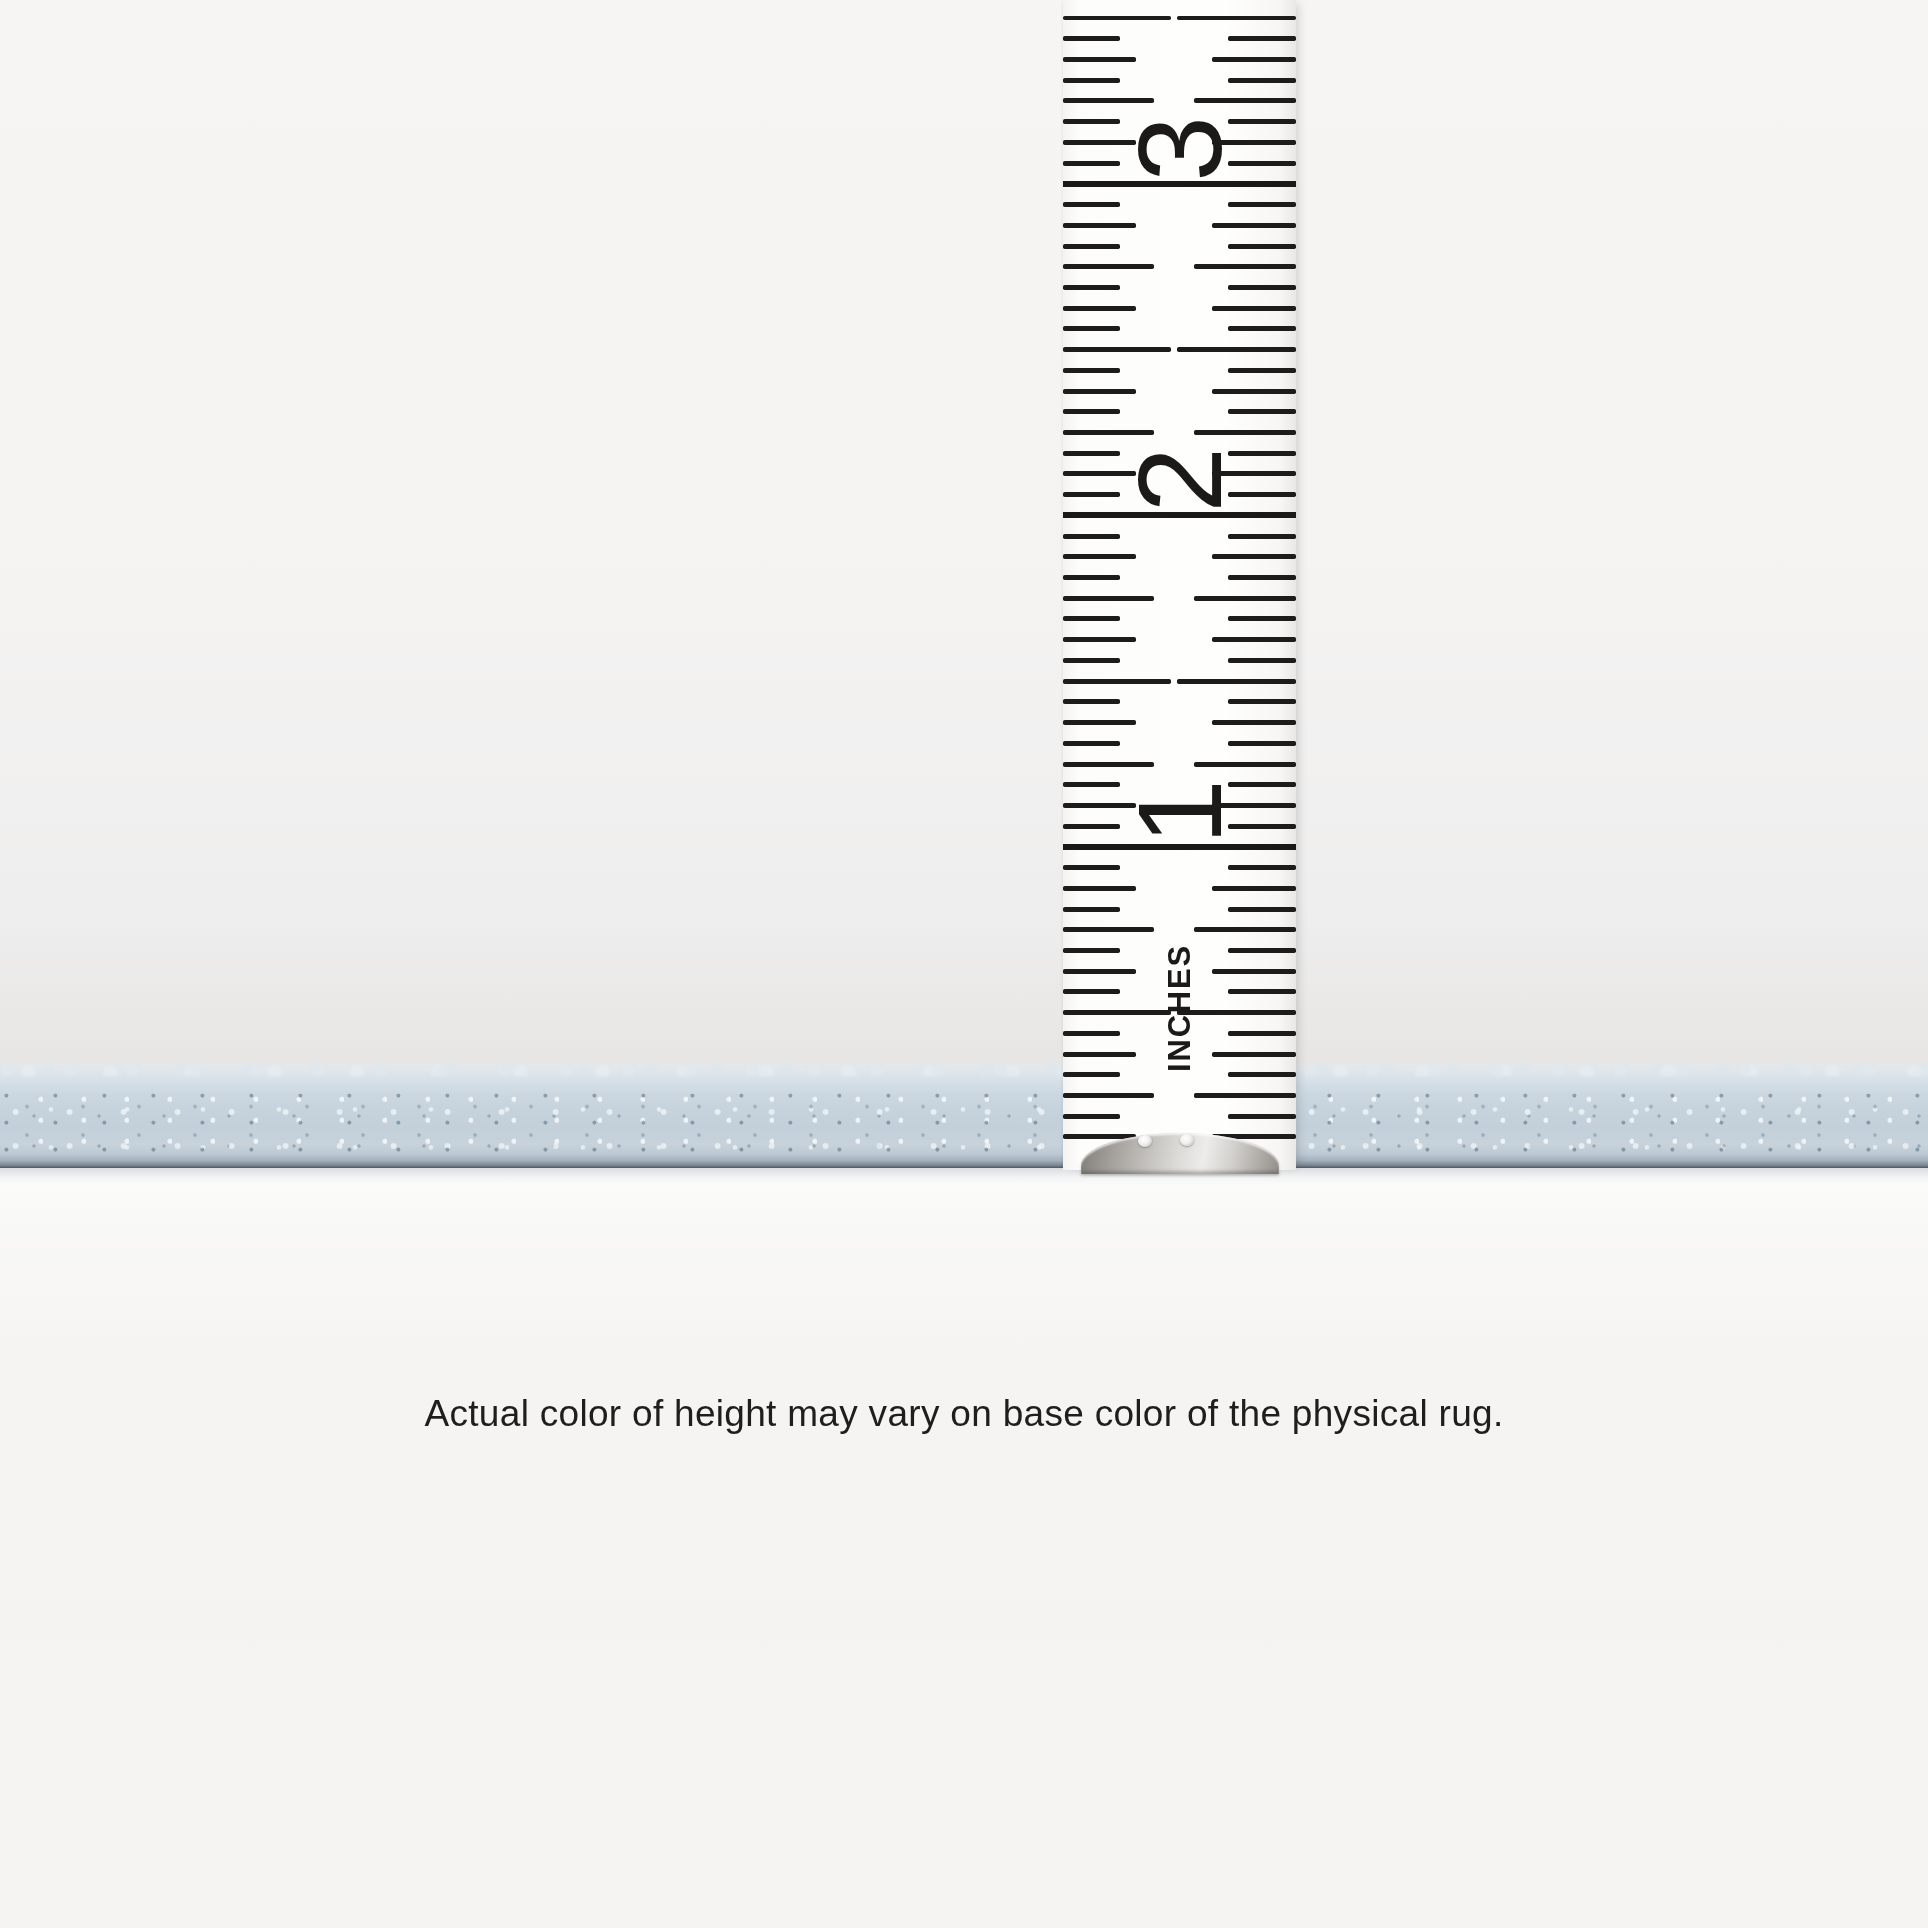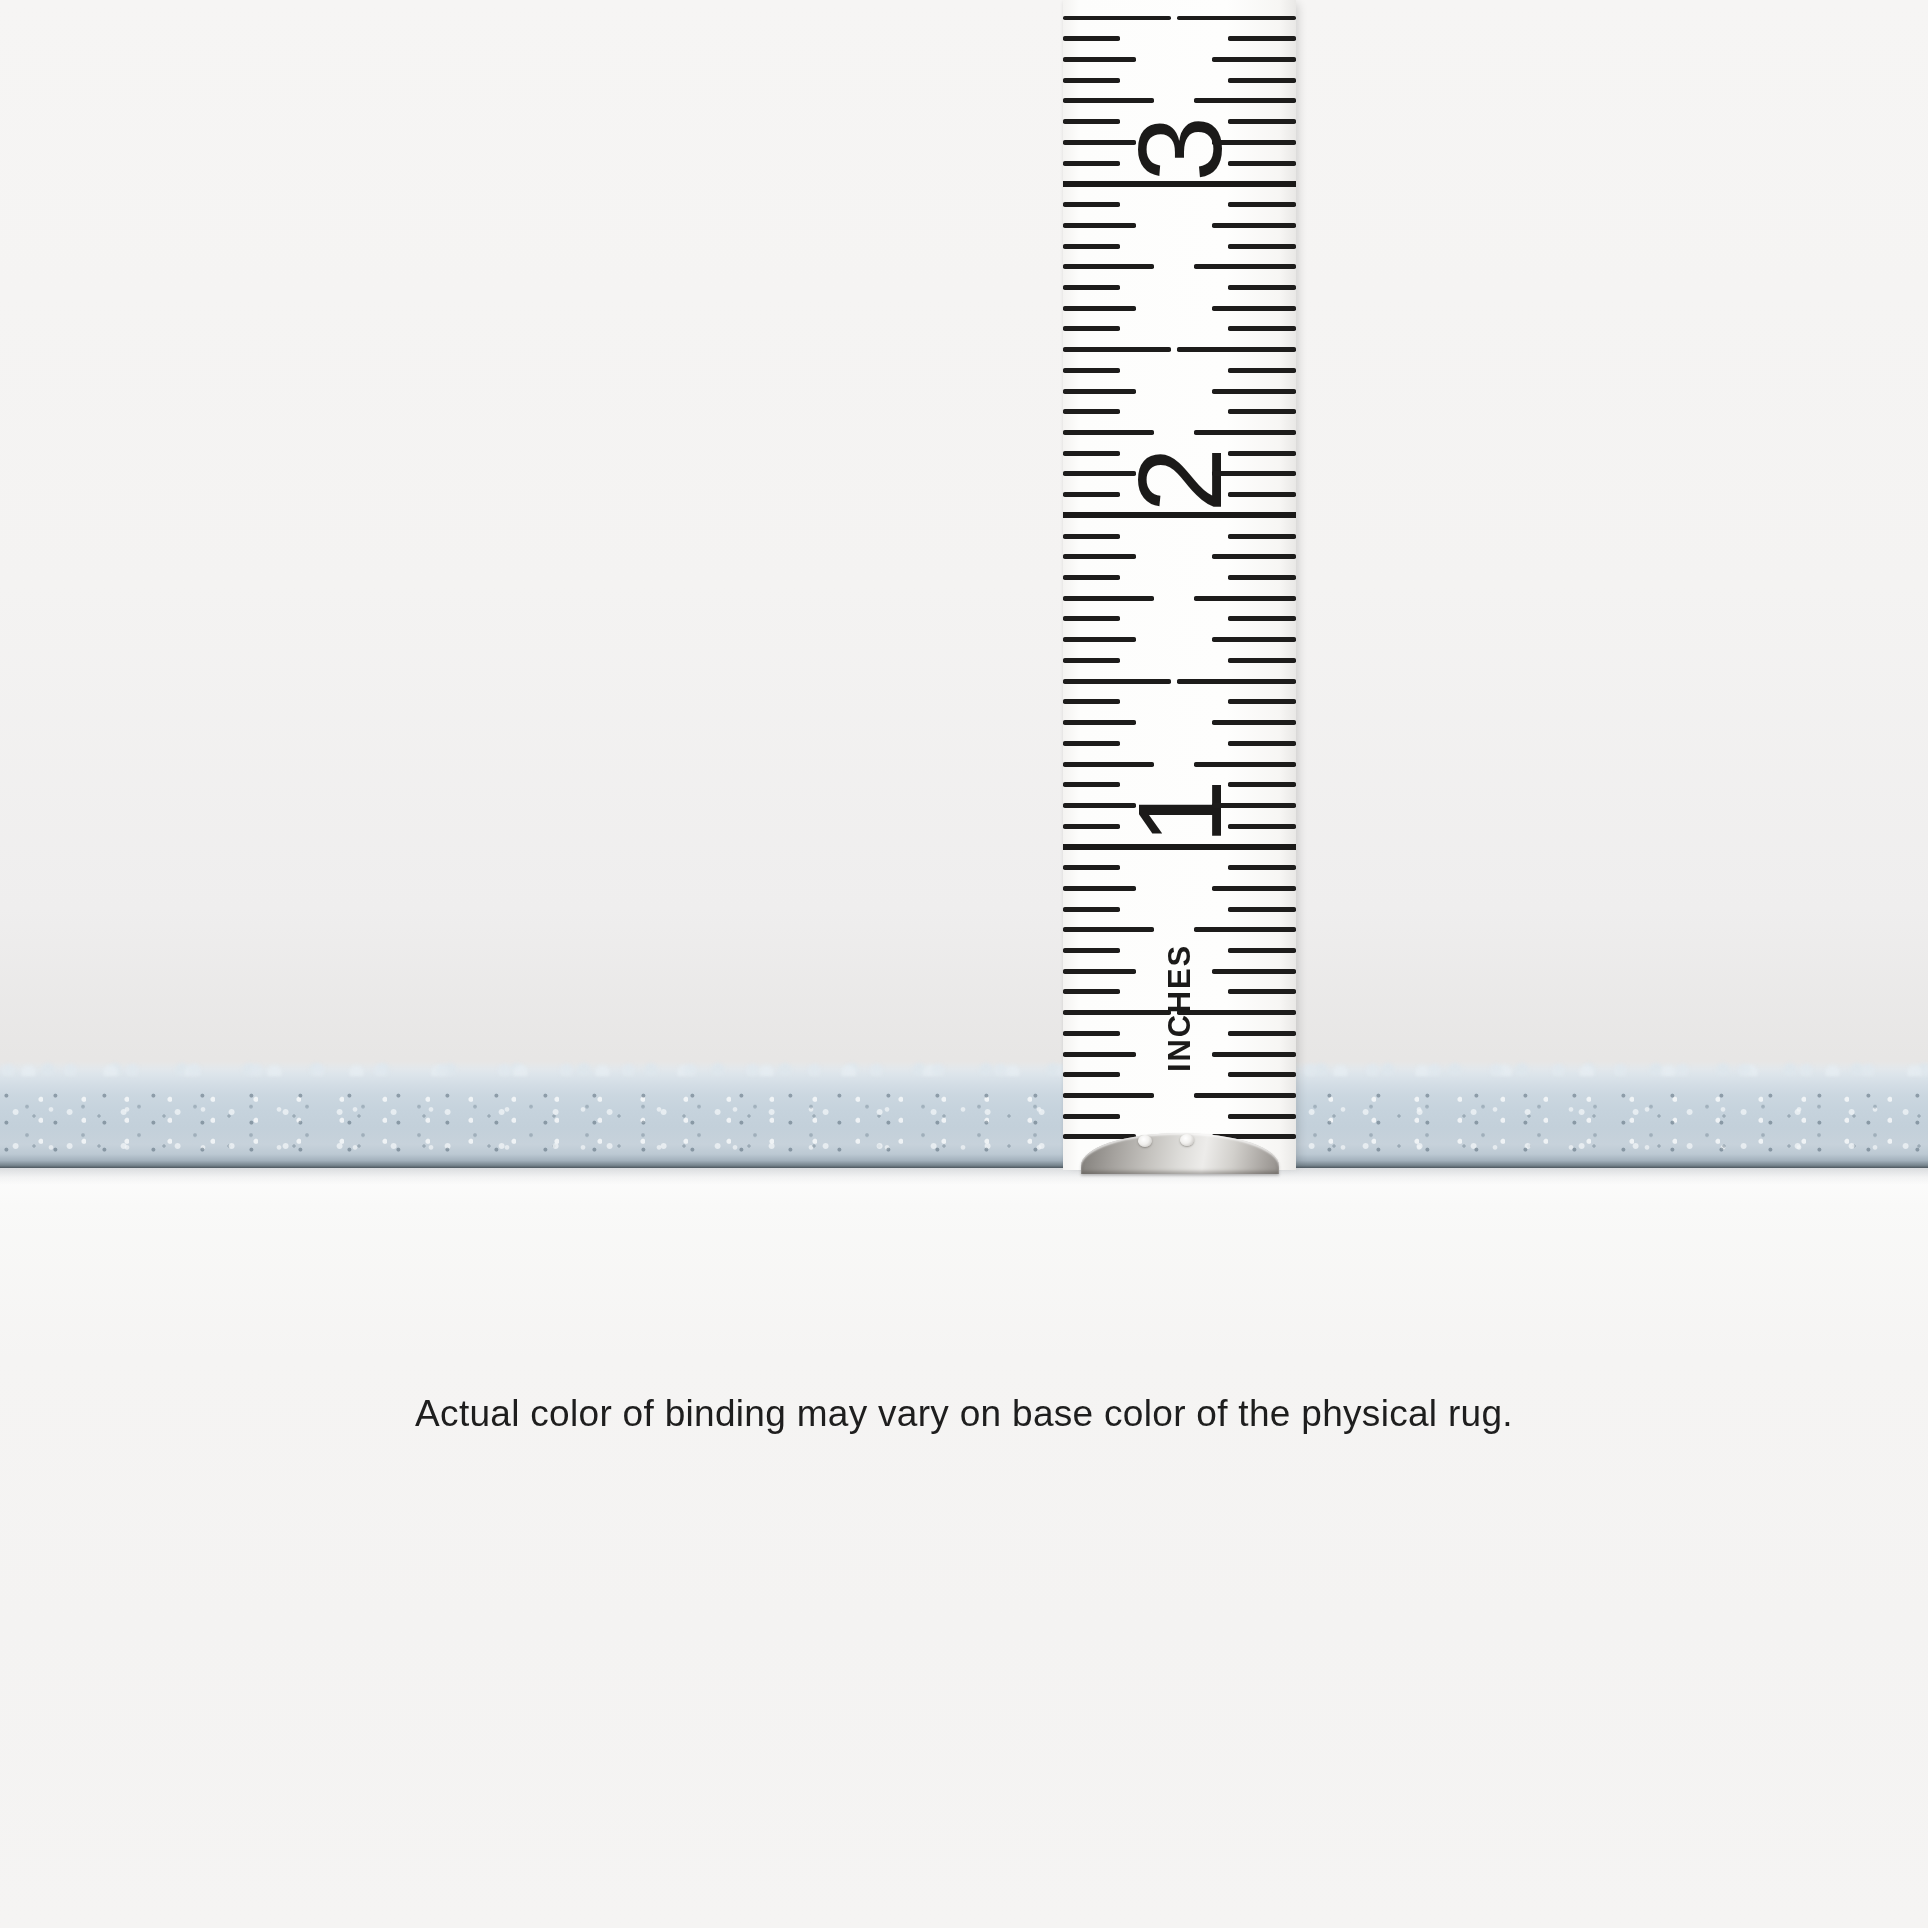--- a/index.html
+++ b/index.html
@@ -226,16 +226,16 @@
         <div class="tick right" style="top: 15.6px; width: 119px;"></div>
       </div>
     <div class="unit">INCHES</div>
     <div class="hook">
       <span class="rivet r1"></span>
       <span class="rivet r2"></span>
     </div>
   </div>
 
   <div class="caption">
-    <div>Actual color of binding may vary on base color of the physical rug.</div>
+    <div>Actual color of height may vary on base color of the physical rug.</div>
   </div>
 </div>
 
 
 </body></html>

